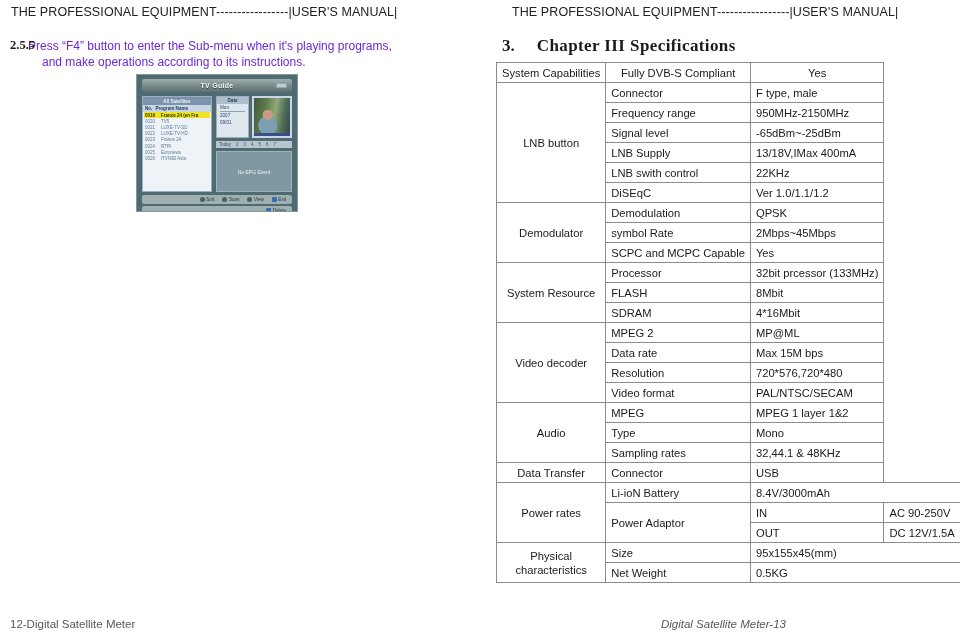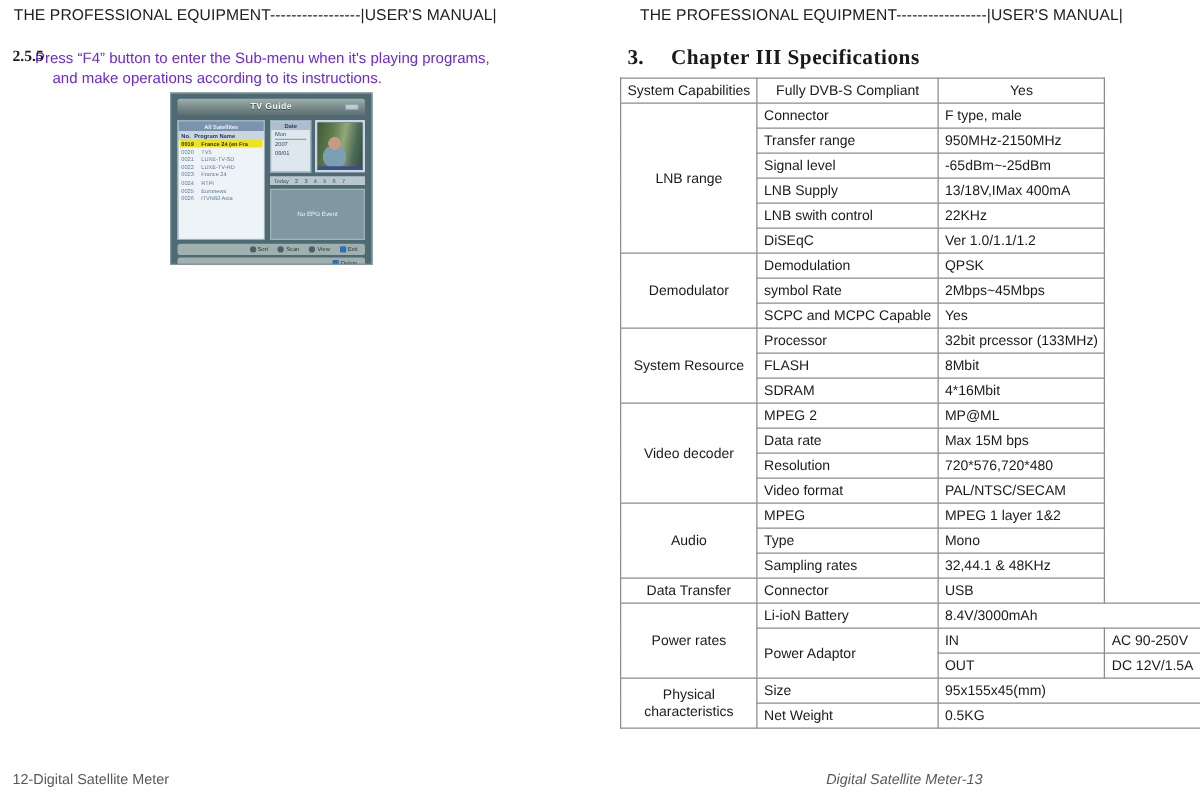--- a/index.html
+++ b/index.html
@@ -299,26 +299,26 @@
     <table class="spec">
       <tbody>
 
         <tr>
           <td class="grp">System Capabilities</td>
           <td class="item ctr">Fully DVB-S Compliant</td>
           <td class="val ctr">Yes</td>
         </tr>
 
         <tr>
-          <td class="grp" rowspan="6">LNB range</td>
+          <td class="grp" rowspan="6">LNB button</td>
           <td class="item">Connector</td>
           <td class="val">F type, male</td>
         </tr>
         <tr>
-          <td class="item">Transfer range</td>
+          <td class="item">Frequency range</td>
           <td class="val">950MHz-2150MHz</td>
         </tr>
         <tr>
           <td class="item">Signal level</td>
           <td class="val">-65dBm~-25dBm</td>
         </tr>
         <tr>
           <td class="item">LNB Supply</td>
           <td class="val">13/18V,IMax 400mA</td>
         </tr>

